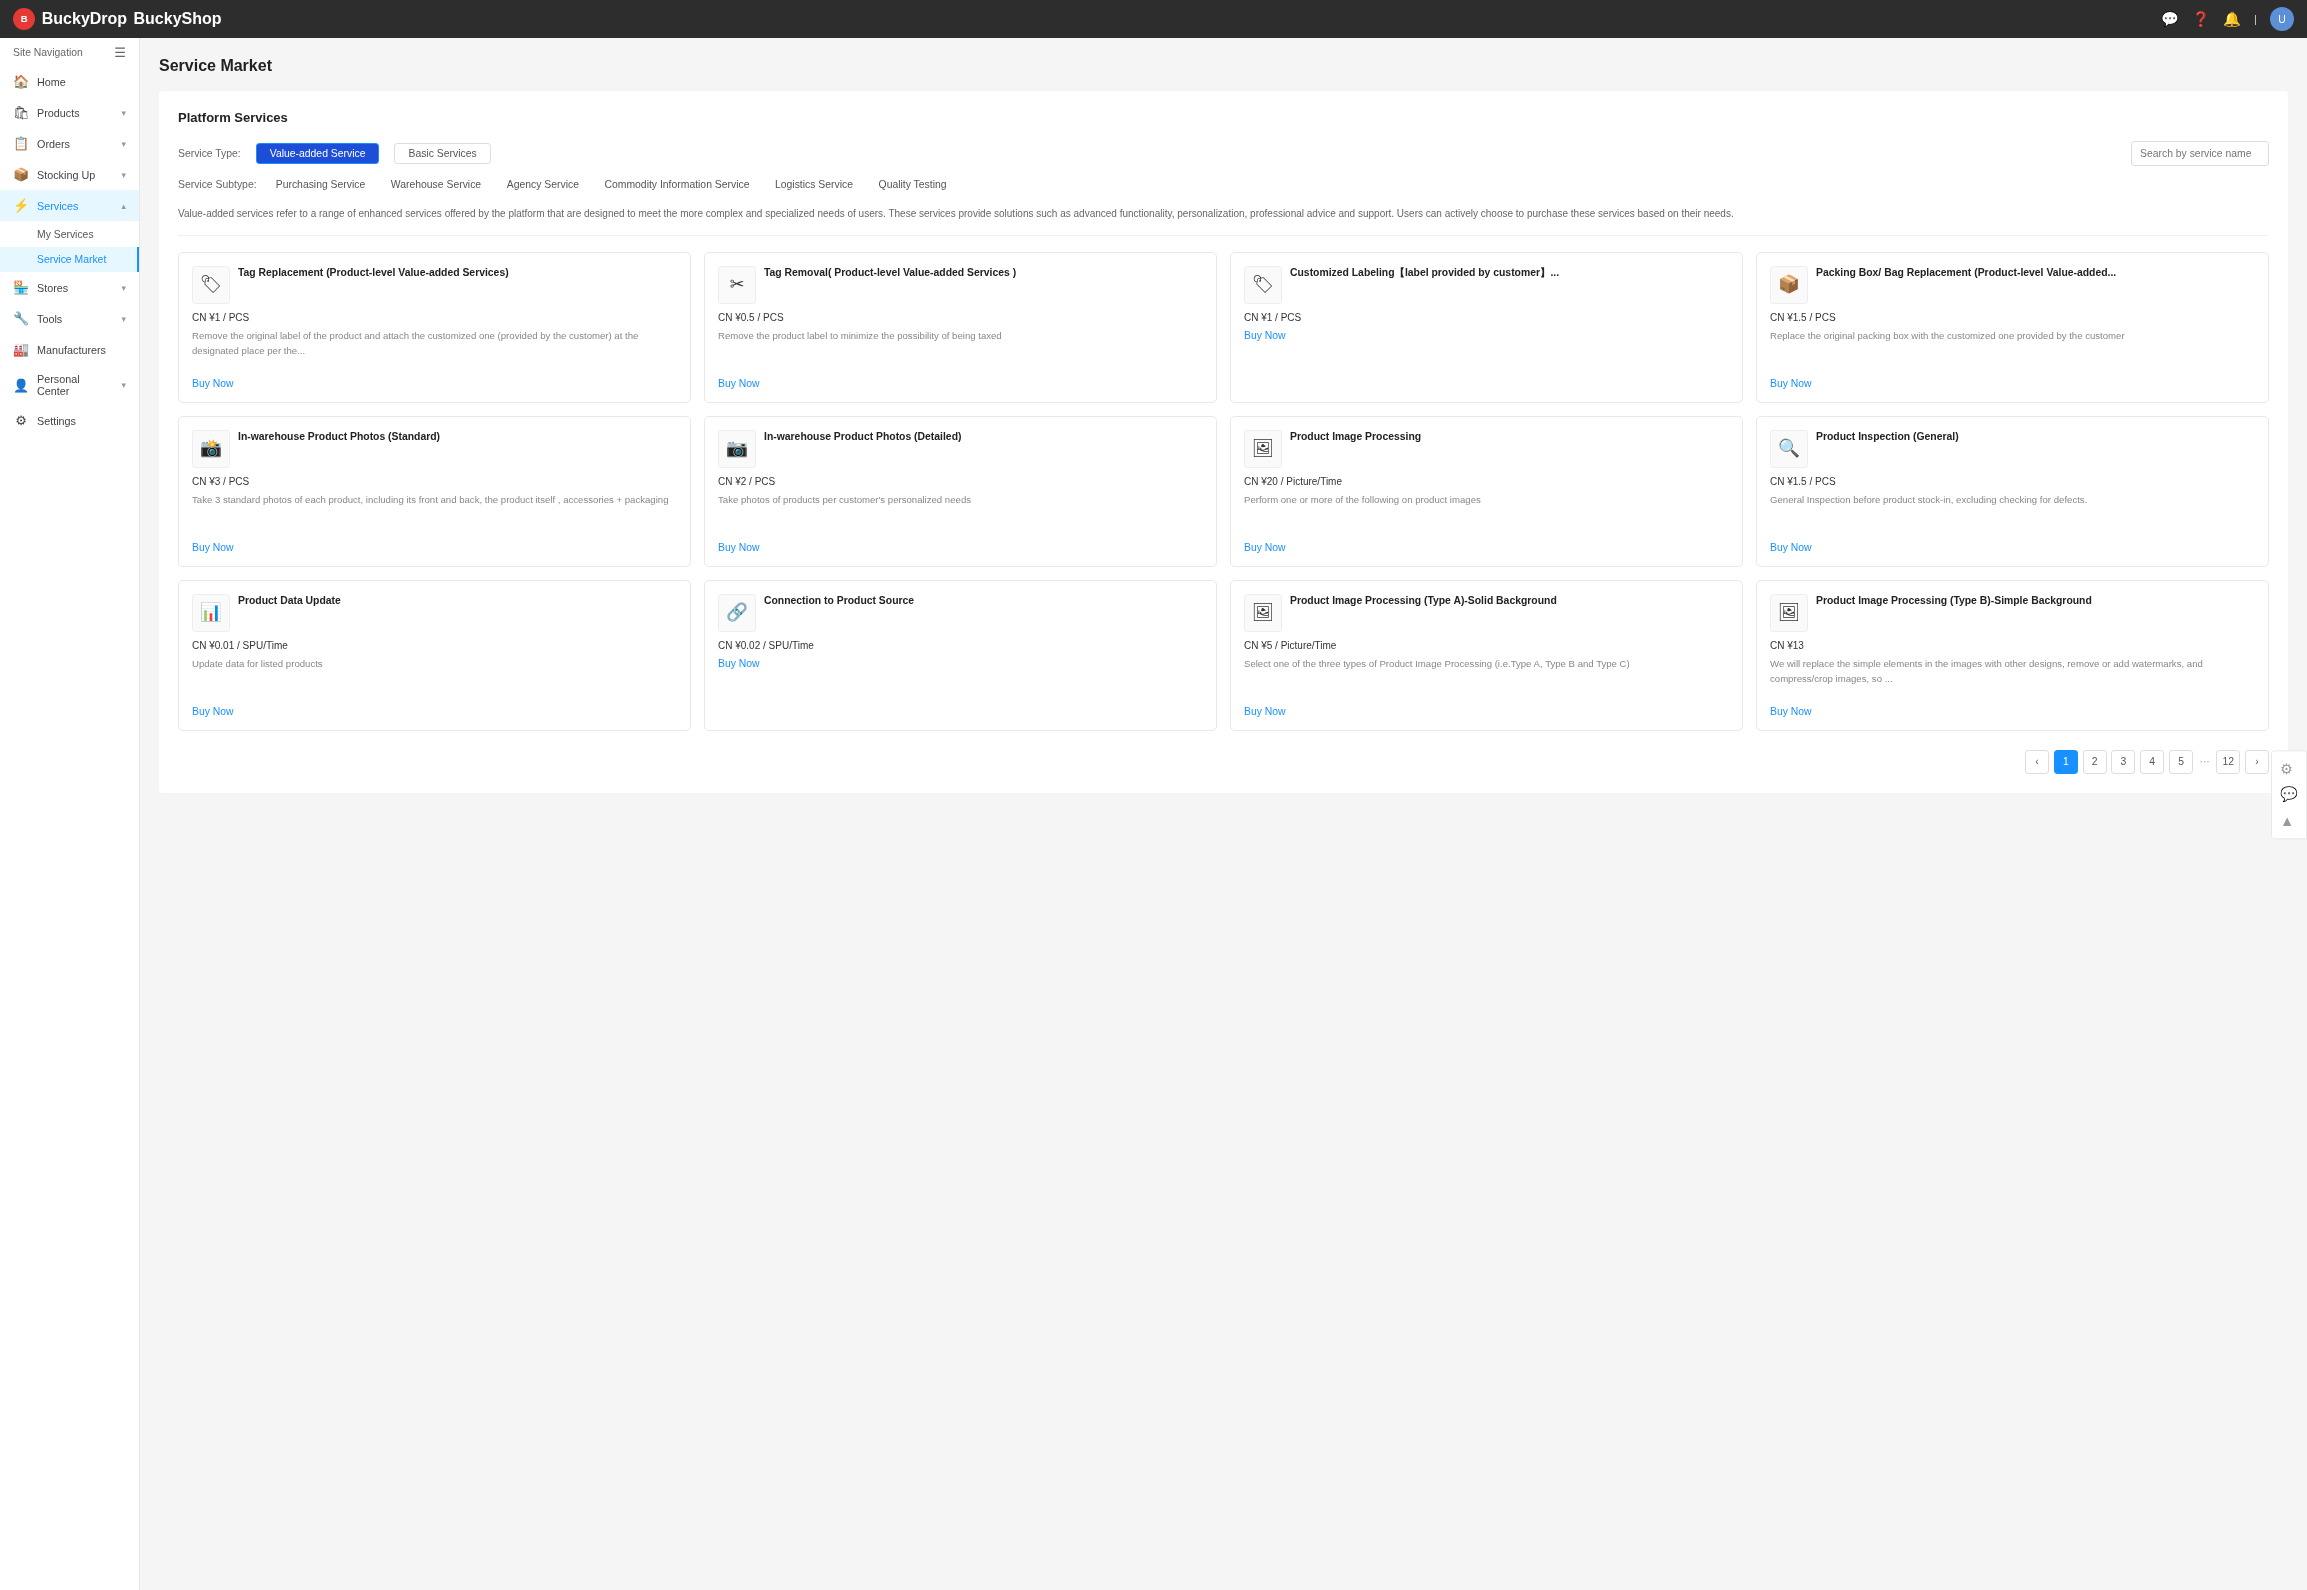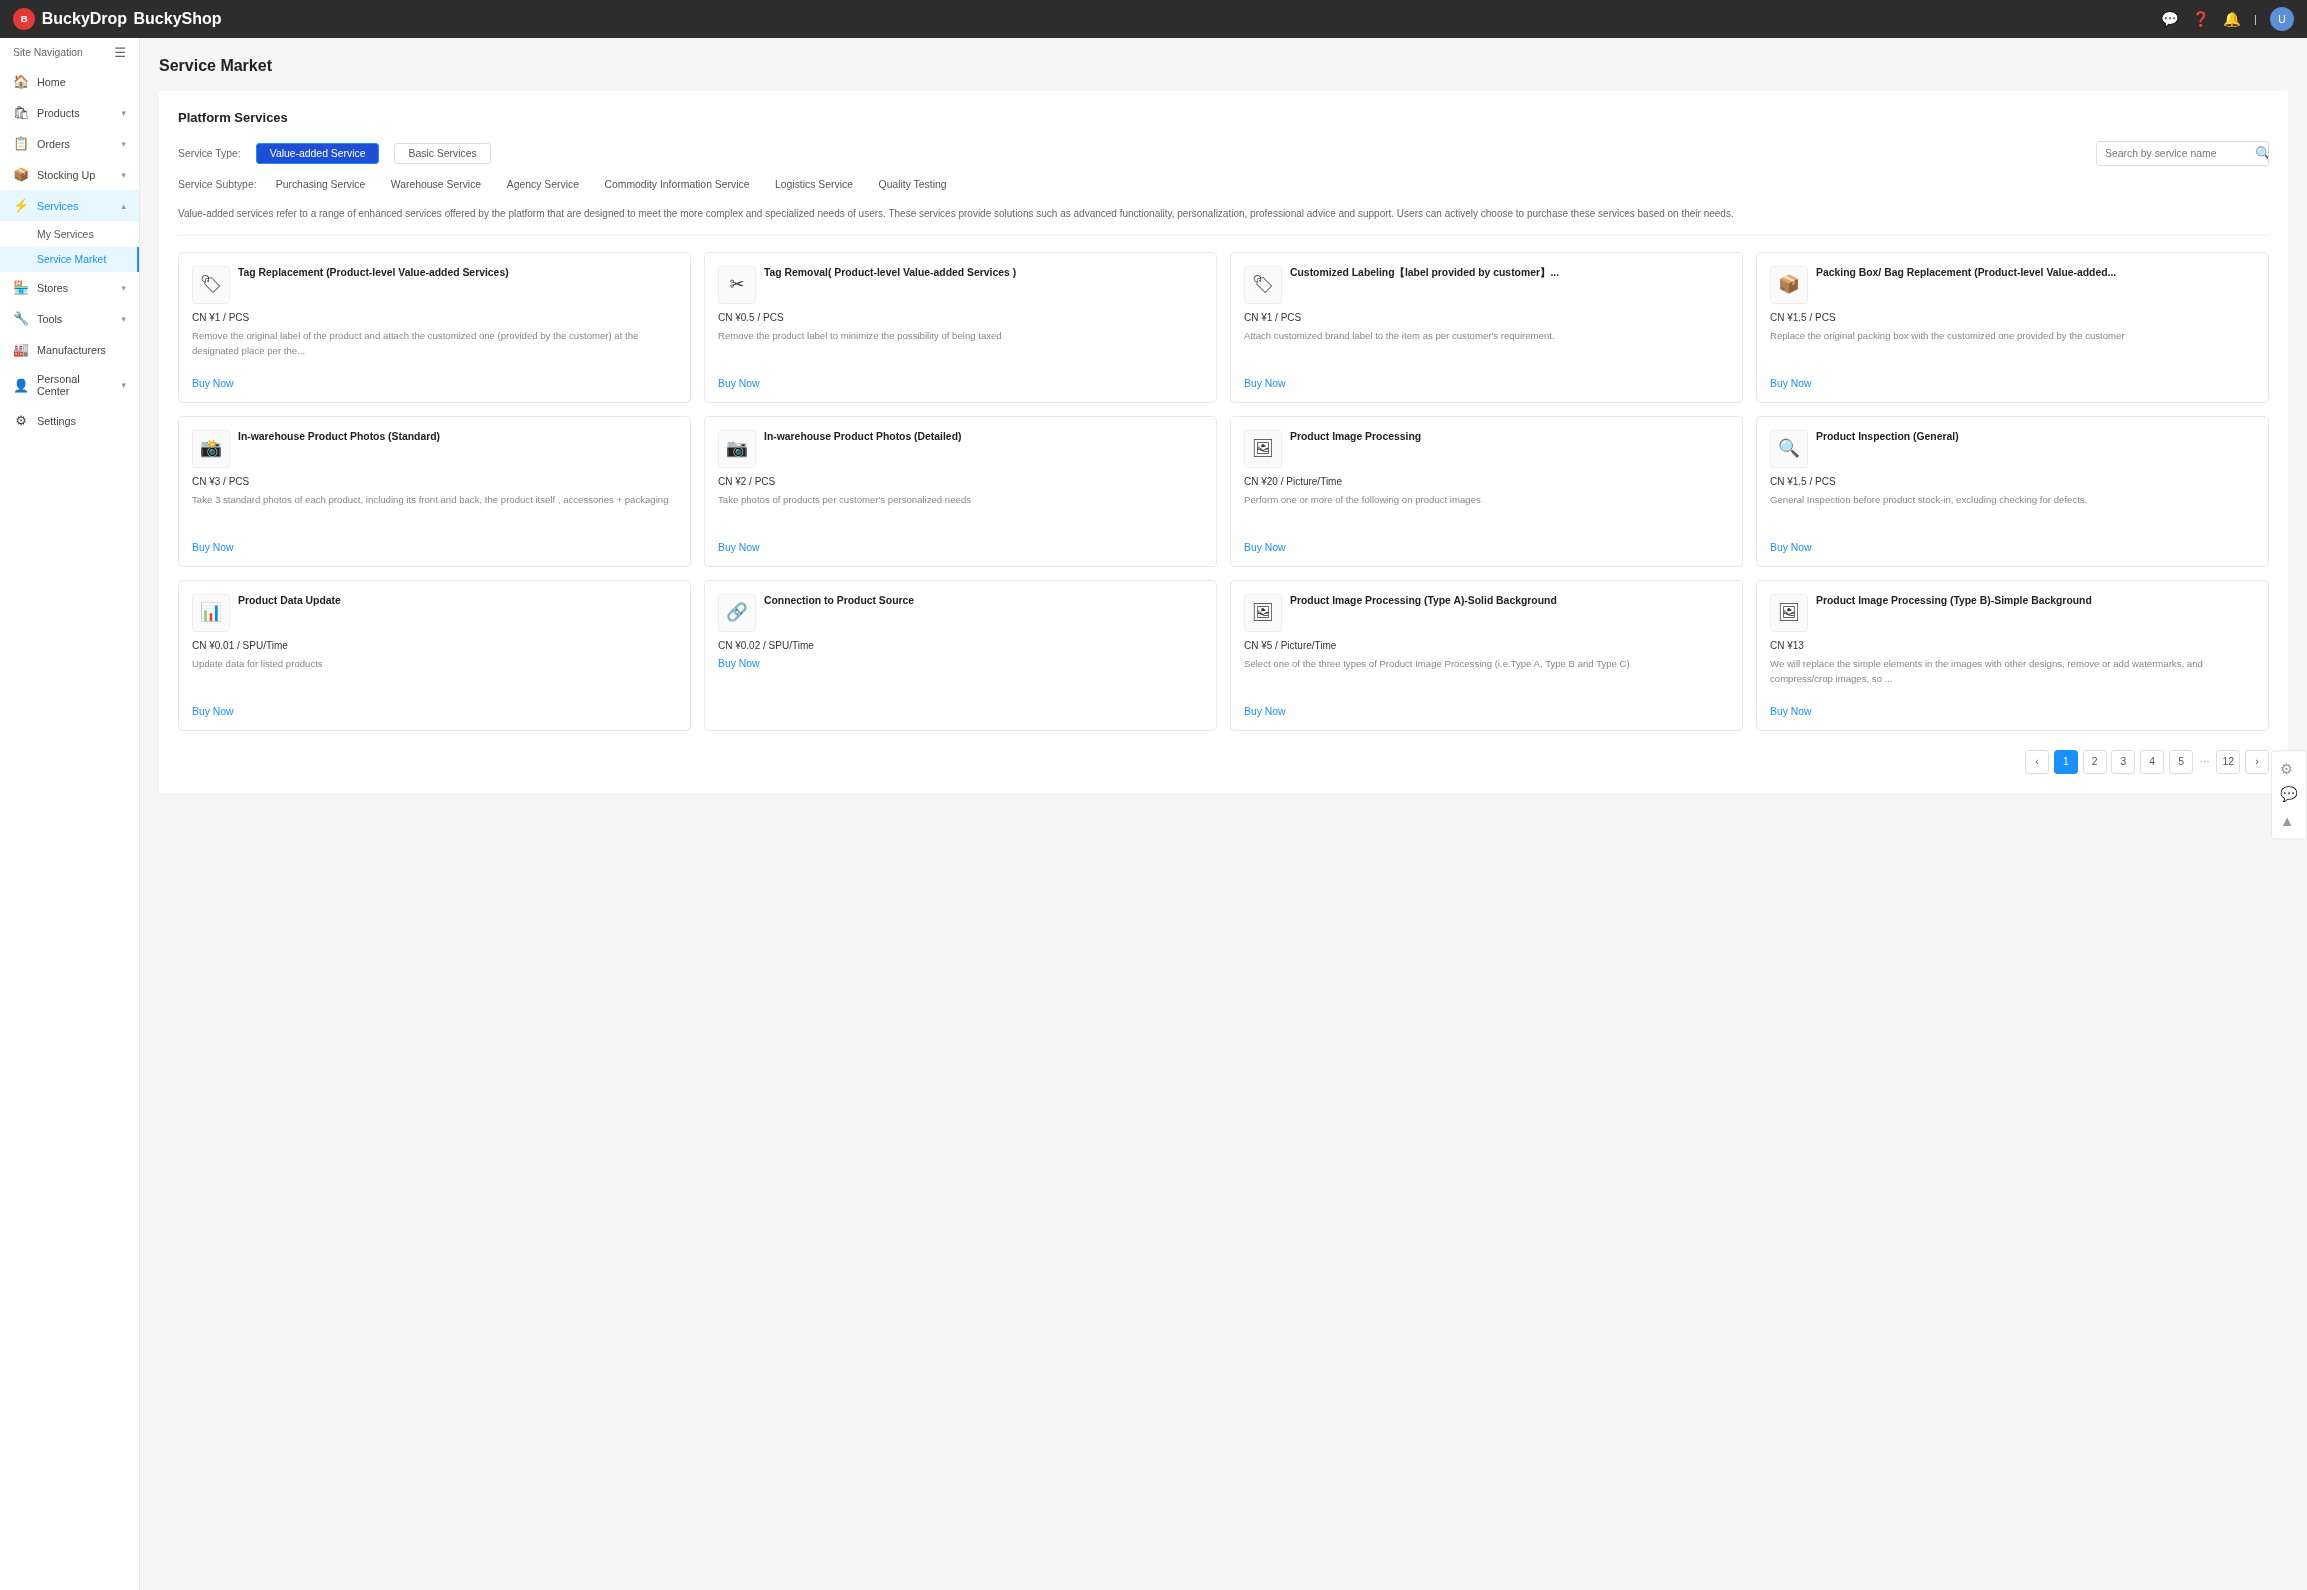--- a/index.html
+++ b/index.html
@@ -99,21 +99,21 @@
     .service-type-btn.active { background: #1d4ed8; color: white; border-color: #1890ff; }
 
     
     .search-box {
       margin-left: auto;
       display: flex;
       align-items: center;
       border: 0.8px solid #ddd;
       border-radius: 3.2px;
       overflow: hidden;
-      width: 173px;
+      width: 138px;
     }
     .search-input {
       border: none;
       outline: none;
       padding: 4px 8px;
       font-size: 10.4px;
       flex: 1;
     }
     .search-btn { padding: 4px 8px; background: #fff; border: none; cursor: pointer; color: #666; }
 
@@ -342,21 +342,20 @@
       <div class="card-price">CN ¥0.5 / PCS</div>
       <div class="card-desc">Remove the product label to minimize the possibility of being taxed</div>
       <button class="buy-now-btn">Buy Now</button>
     </div>
           <div class="service-card">
       <div class="card-header">
         <div class="card-icon">🏷</div>
         <div class="card-title">Customized Labeling【label provided by customer】...</div>
       </div>
       <div class="card-price">CN ¥1 / PCS</div>
-      <div class="card-desc">Attach customized brand label to the item as per customer's requirement.</div>
       <button class="buy-now-btn">Buy Now</button>
     </div>
           <div class="service-card">
       <div class="card-header">
         <div class="card-icon">📦</div>
         <div class="card-title">Packing Box/ Bag Replacement (Product-level Value-added...</div>
       </div>
       <div class="card-price">CN ¥1.5 / PCS</div>
       <div class="card-desc">Replace the original packing box with the customized one provided by the customer</div>
       <button class="buy-now-btn">Buy Now</button>

